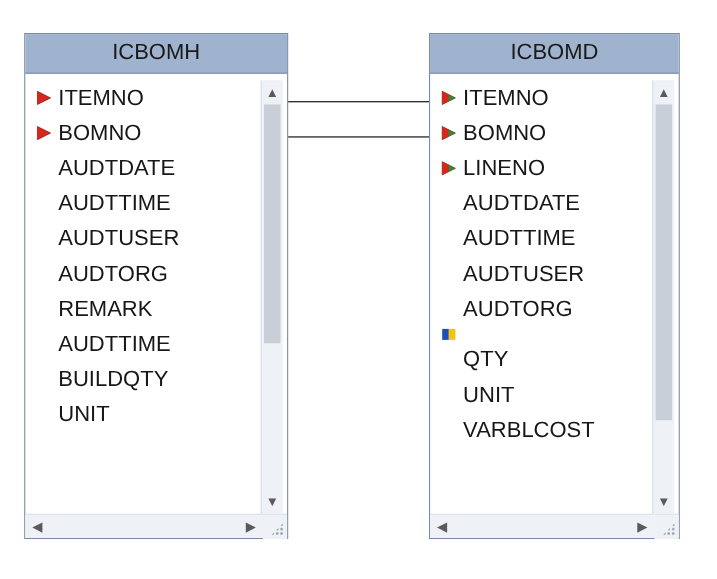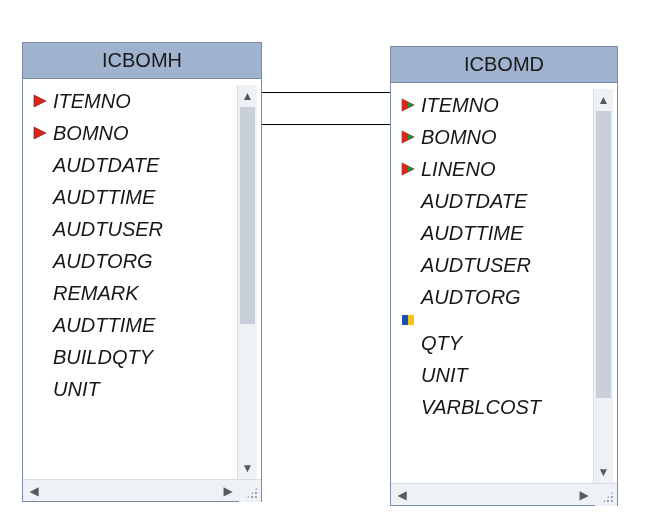--- a/index.html
+++ b/index.html
@@ -32,21 +32,20 @@
     flex: 1;
     display: flex;
     flex-direction: row;
     overflow: hidden;
     padding: 6px 4px 0 6px;
   }
   .field-list {
     flex: 1;
     overflow: hidden;
     padding-right: 4px;
-    font-style: italic;
   }
   .field-row {
     display: flex;
     align-items: center;
     gap: 6px;
     font-size: 20px;
     line-height: 1.6;
     color: #171717;
     white-space: nowrap;
     padding-left: 4px;
@@ -131,21 +130,21 @@
   }
   .relation-line {
     position: absolute;
     height: 1px;
     background: #000;
   }
 </style>
 </head>
 <body>
 
-<div class="table-window" style="left:22px; top:30px; width:240px; height:460px;margin-top:12px;">
+<div class="table-window" style="left:22px; top:30px; width:240px; height:460px;">
   <div class="table-header">ICBOMH</div>
   <div class="table-body">
     <div class="field-list">
       <div class="field-row">
         <span class="key-icon">
           <svg viewBox="0 0 14 14" width="14" height="14">
               <polygon points="1,1 13,7 1,13" fill="#d8261c" stroke="#7a0f0a" stroke-width="0.6"></polygon>
             </svg>
         </span>
         <span>ITEMNO</span>
@@ -202,21 +201,21 @@
   <div class="hscroll-area">
     <div class="hscrollbar">
       <div class="h-arrow">◀</div>
       <div class="h-track"></div>
       <div class="h-arrow">▶</div>
     </div>
     <div class="size-grip"></div>
   </div>
 </div>
 
-<div class="table-window" style="left:390px; top:30px; width:228px; height:460px;margin-top:16px;">
+<div class="table-window" style="left:390px; top:30px; width:228px; height:460px;">
   <div class="table-header">ICBOMD</div>
   <div class="table-body">
     <div class="field-list">
       <div class="field-row">
         <span class="key-icon">
           <svg viewBox="0 0 14 14" width="14" height="14">
               <polygon points="1,1 13,7 1,13" fill="#179a3c" stroke="#7a0f0a" stroke-width="0.6"></polygon>
               <polygon points="1,1 7,4 7,10 1,13" fill="#d8261c"></polygon>
             </svg>
         </span>

